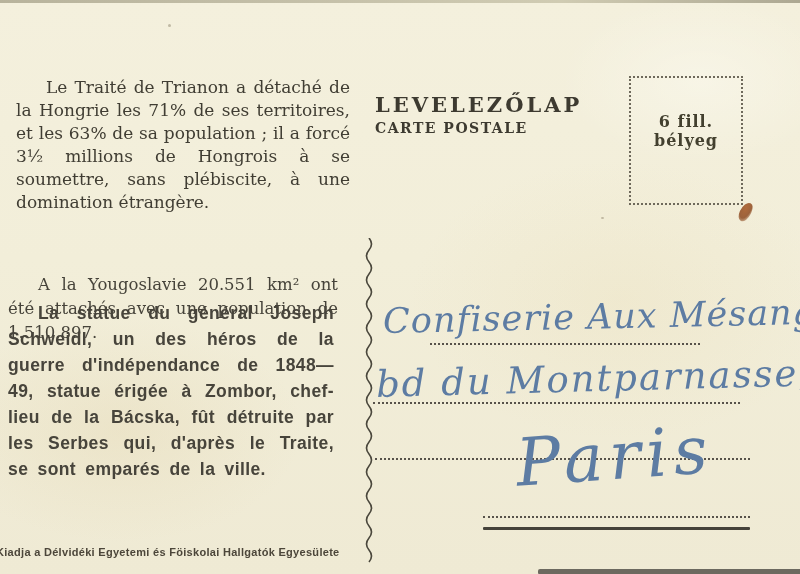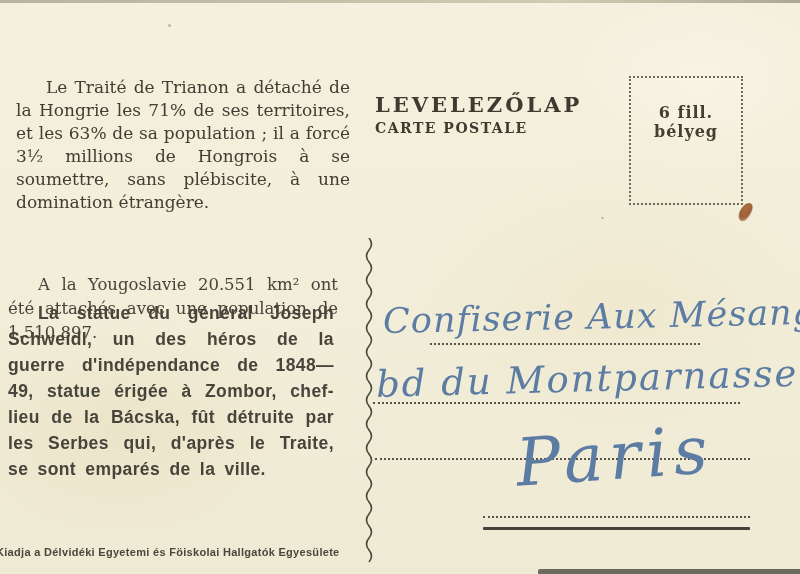--- a/index.html
+++ b/index.html
@@ -74,21 +74,21 @@
     margin-top: 3px;
   }
   .stamp-box {
     position: absolute; left: 629px; top: 76px; width: 114px; height: 129px;
     border: 2px dotted #6e695b;
     box-sizing: border-box;
     text-align: center;
     color: #43402f;
   }
   .stamp-box .fill {
-    margin-top: 25px; font-size: 16px; font-weight: bold; letter-spacing: 1px;
+    margin-top: 34px; font-size: 16px; font-weight: bold; letter-spacing: 1px;
   }
   .stamp-box .belyeg {
     font-size: 16px; font-weight: bold; letter-spacing: 1px;
   }
   .stain {
     position: absolute; left: 740px; top: 202px; width: 11px; height: 20px;
     background: radial-gradient(ellipse at 40% 30%, #a3531f 0%, #8d4a20 55%, rgba(141,74,32,0) 100%);
     border-radius: 60% 40% 55% 45%;
     transform: rotate(25deg);
     opacity: 0.85;

